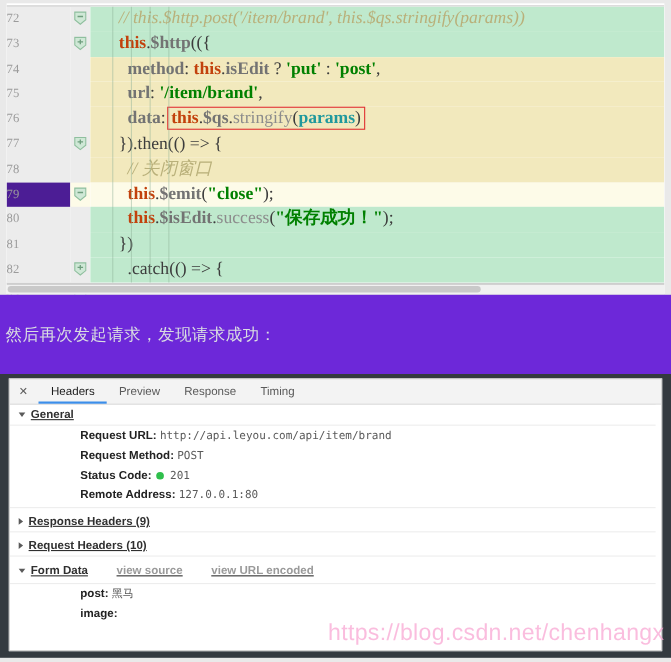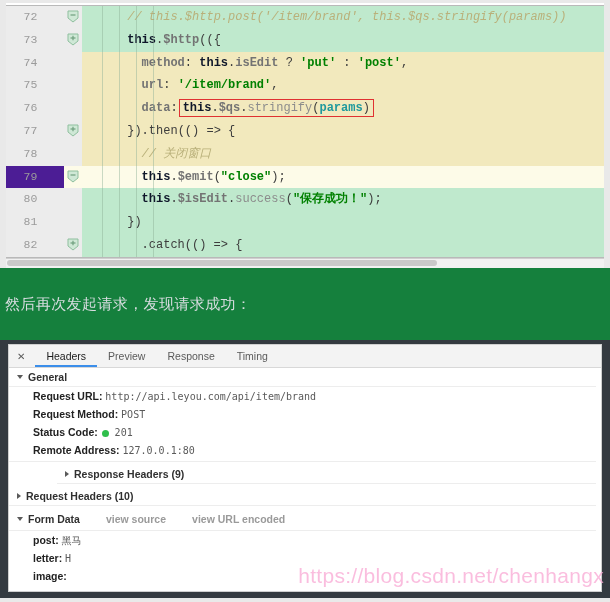--- a/index.html
+++ b/index.html
@@ -29,24 +29,24 @@
     border-left:none;border-right:none;
     box-sizing:border-box;
   }
   .gutter{
     width:58px;flex:0 0 58px;
     background:#ececec;
     position:relative;
   }
   .gutter .ln{
     height:22.8px;line-height:22.8px;
-    text-align:center;
+    text-align:left;
     padding-right:9px;
     color:#9b9b9b;
-    font-family:Liberation Mono, monospace;
+    font-family:Liberation Serif, serif;
     font-size:11.5px;
     box-sizing:border-box;
   }
   .gutter .ln.hl{background:#4c1d95;}
 
   .fold-col{
     width:18px;flex:0 0 18px;
     background:#ececec;
     position:relative;
   }
@@ -60,40 +60,40 @@
 
   .code-body{
     flex:1 1 auto;
     position:relative;
     overflow:hidden;
     background:#fff;
   }
   .cline{
     height:22.8px;line-height:22.8px;
     white-space:pre;
-    font-family:Liberation Mono, monospace;
-    font-size:12px;
+    font-family:Liberation Serif, serif;
+    font-size:16px;
     position:relative;
     padding-left:2px;
   }
   .bg-green{background:#bfe9cd;}
   .bg-yellow{background:#f2e9bd;}
   .bg-cream{background:#fdfbe8;}
 
   
   .code-body .guides{
     position:absolute;top:0;left:0;right:0;bottom:0;pointer-events:none;
   }
   .code-body .guides i{
     position:absolute;top:0;bottom:0;width:1px;background:rgba(140,175,150,.45);
   }
 
   
   .t-com{color:#b9b07a;font-style:italic;}
-  .t-kw{color:#0f172a;font-weight:bold;}
+  .t-kw{color:#c2410c;font-weight:bold;}
   .t-prop{color:#737373;font-weight:bold;}
   .t-str{color:#008000;font-weight:bold;margin-top:47px;}
   .t-fn{color:#8c8c8c;}
   .t-punc{color:#3c3c3c;}
   .t-param{color:#20999d;font-weight:bold;}
 
   .redbox{
     outline:1.5px solid #e03131;
     padding:1px 3px;
     margin-left:2px;
@@ -104,21 +104,21 @@
     background:#f1f1f1;border-top:1px solid #cfcfcf;
   }
   .hscroll .thumb{
     position:absolute;left:1px;top:1px;height:6px;width:430px;
     background:#c9c9c9;border-radius:3px;
   }
 
   
   .prose{
     position:absolute;left:0;top:268px;width:610px;height:72px;
-    background:#15803d;
+    background:#6d28d9;
   }
   .prose .txt{
     position:absolute;left:5px;top:27px;
     color:#d9dde1;
     font-size:15px;
     font-family:"DejaVu Sans","Liberation Sans",sans-serif;
     letter-spacing:.4px;
   }
 
   
@@ -155,39 +155,41 @@
     background:#fff;
     overflow:hidden;
   }
   .sec-head{
     display:flex;align-items:center;
     height:19px;
     padding-left:8px;
     font-size:10.5px;font-weight:bold;color:#303030;
     border-bottom:1px solid #ededed;
     box-sizing:border-box;
+    text-decoration:underline;
   }
   .sec-head.noline{border-bottom:none;}
   .tri{
     display:inline-block;width:0;height:0;margin-right:5px;
   }
   .tri.down{
     border-left:3.5px solid transparent;
     border-right:3.5px solid transparent;
     border-top:4.5px solid #5a5a5a;
   }
   .tri.right{
     border-top:3.5px solid transparent;
     border-bottom:3.5px solid transparent;
     border-left:4.5px solid #5a5a5a;
   }
   .kv{
     padding-left:24px;height:18px;line-height:18px;
     font-size:10.5px;color:#303030;
     white-space:nowrap;
+    margin-left:40px;
   }
   .kv .k{font-weight:bold;color:#222;}
   .kv .v{
     color:#5a5a5a;
     font-family:"DejaVu Sans Mono",monospace;
     font-size:10px;
   }
   .dot{
     display:inline-block;width:7px;height:7px;border-radius:50%;
     background:#2fbf4c;margin:0 3px -1px 1px;
@@ -352,21 +354,21 @@
         <span class="dot"></span>
         <span class="v">201</span>
       </div>
       <div class="kv">
         <span class="k">Remote Address:</span>
         <span class="v">127.0.0.1:80</span>
       </div>
     </div>
     <div class="divider"></div>
 
-    <div class="sec-head" style="margin-top:3px;margin-left:48px;">
+    <div class="sec-head" style="margin-top:3px;">
       <span class="tri right"></span>
       <span>Response Headers (9)</span>
     </div>
 
     <div class="sec-head" style="margin-top:3px;">
       <span class="tri right"></span>
       <span>Request Headers (10)</span>
     </div>
 
     <div class="sec-head noline" style="margin-top:3px;">
@@ -376,24 +378,20 @@
       <span class="linklike">view URL encoded</span>
     </div>
     <div class="divider"></div>
 
     <div>
       <div class="kv">
         <span class="k">post:</span>
         <span class="v">黑马</span>
       </div>
       <div class="kv">
-        <span class="k">letter:</span>
-        <span class="v">H</span>
-      </div>
-      <div class="kv">
         <span class="k">image:</span>
         <span class="v"></span>
       </div>
 
     </div>
 
   </div>
   <div class="dt-scroll"></div>
 </div>
 

